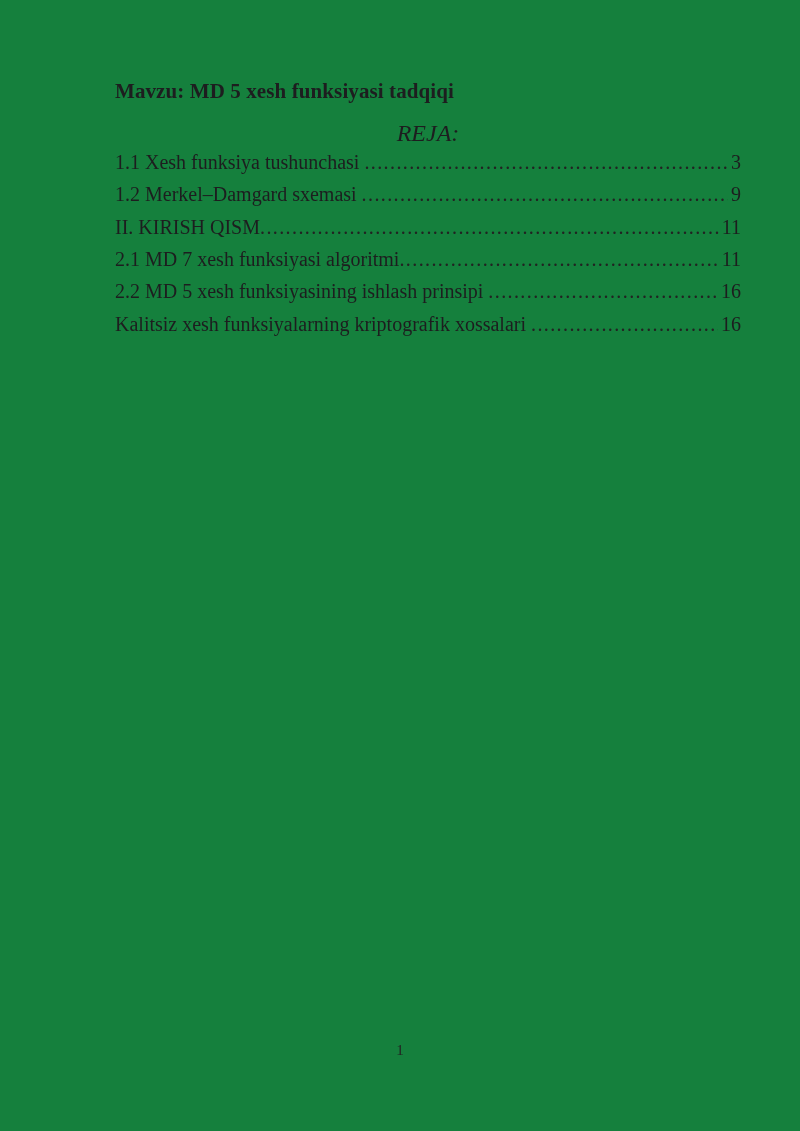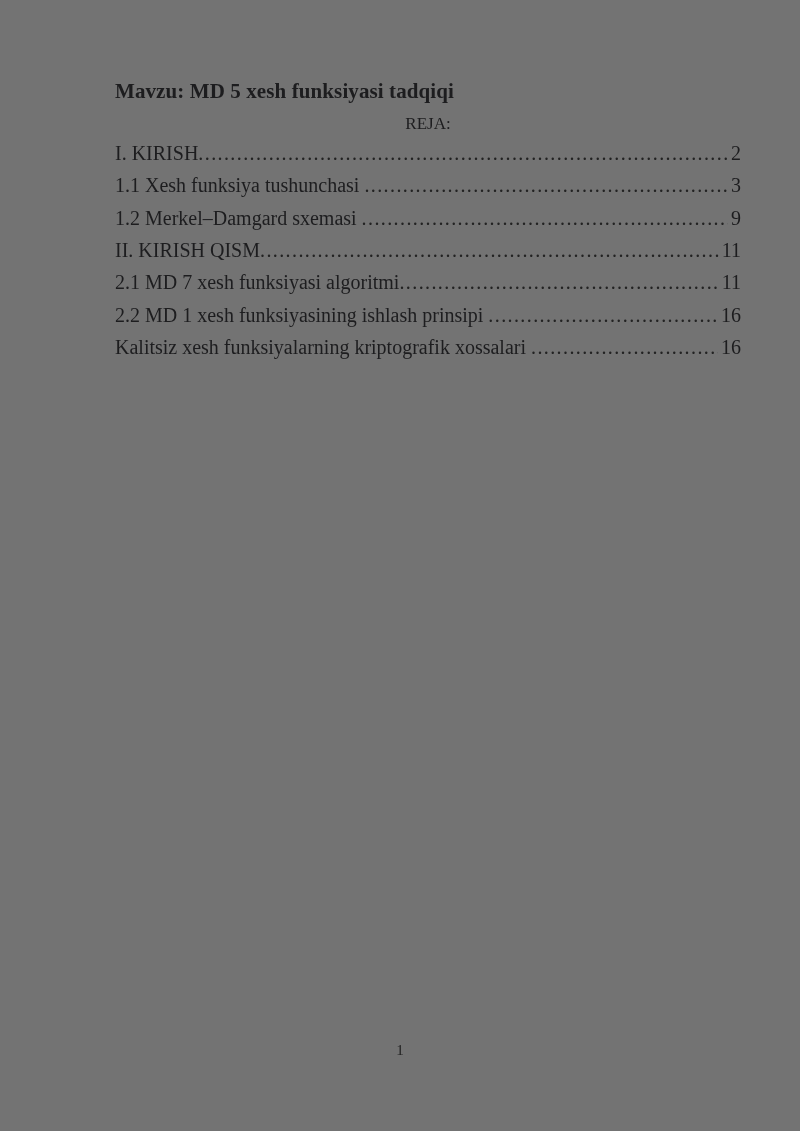--- a/index.html
+++ b/index.html
@@ -12,42 +12,43 @@
     background: #ffffff;
     position: relative;
     overflow: hidden;
     font-family: "Liberation Serif", "DejaVu Serif", serif;
     color: #1d1d1f;
     -webkit-font-smoothing: antialiased;
   }
   .doc-page {
     position: absolute;
     inset: 0;
-    background: #737373;
+    background: #15803d;
   }
   .doc-content {
     position: absolute;
     left: 115px;
     top: 78px;
     width: 626px; 
   }
   .doc-title {
     margin: 0;
     font-size: 21px;
     font-weight: bold;
     line-height: 26px;
     letter-spacing: 0.1px;
     white-space: nowrap;
   }
   .toc-heading {
-    margin: 7px 0 0 0;
+    margin: 16px 0 0 0;
     text-align: center;
-    font-size: 17px;
+    font-size: 24px;
     font-weight: normal;
     line-height: 26px;
+    font-style: italic;
   }
   .toc-list {
     margin-top: 0;
     font-size: 20px;
   }
   .toc-row {
     display: flex;
     align-items: baseline;
     height: 32.35px;
     line-height: 32.35px;
@@ -89,25 +90,20 @@
 
 <div class="doc-page">
 
   <div class="doc-content">
 
     <h1 class="doc-title">Mavzu: MD 5 xesh funksiyasi tadqiqi</h1>
 
     <h2 class="toc-heading">REJA:</h2>
 
     <div class="toc-list">
-  <div class="toc-row">
-    <span class="toc-label">I. KIRISH</span>
-    <span class="toc-leader"></span>
-    <span class="toc-page-num">2</span>
-  </div>
 
   <div class="toc-row">
     <span class="toc-label">1.1 Xesh funksiya tushunchasi </span>
     <span class="toc-leader"></span>
     <span class="toc-page-num">3</span>
   </div>
 
   <div class="toc-row">
     <span class="toc-label">1.2 Merkel–Damgard sxemasi </span>
     <span class="toc-leader"></span>
@@ -120,21 +116,21 @@
     <span class="toc-page-num">11</span>
   </div>
 
   <div class="toc-row">
     <span class="toc-label">2.1 MD 7 xesh funksiyasi algoritmi</span>
     <span class="toc-leader"></span>
     <span class="toc-page-num">11</span>
   </div>
 
   <div class="toc-row">
-    <span class="toc-label">2.2 MD 1 xesh funksiyasining ishlash prinsipi </span>
+    <span class="toc-label">2.2 MD 5 xesh funksiyasining ishlash prinsipi </span>
     <span class="toc-leader"></span>
     <span class="toc-page-num">16</span>
   </div>
 
   <div class="toc-row">
     <span class="toc-label">Kalitsiz xesh funksiyalarning kriptografik xossalari </span>
     <span class="toc-leader"></span>
     <span class="toc-page-num">16</span>
   </div>
 

